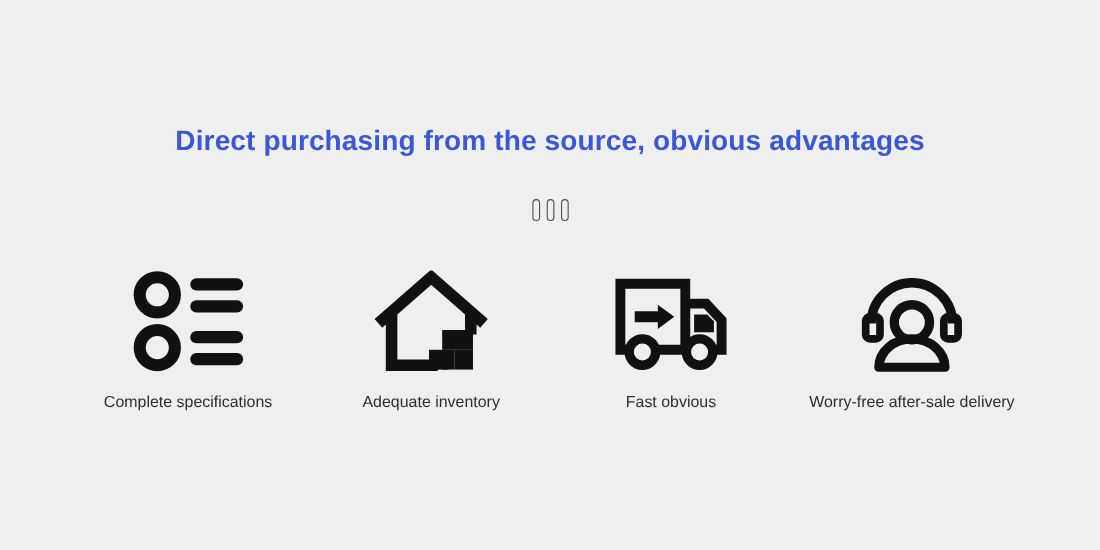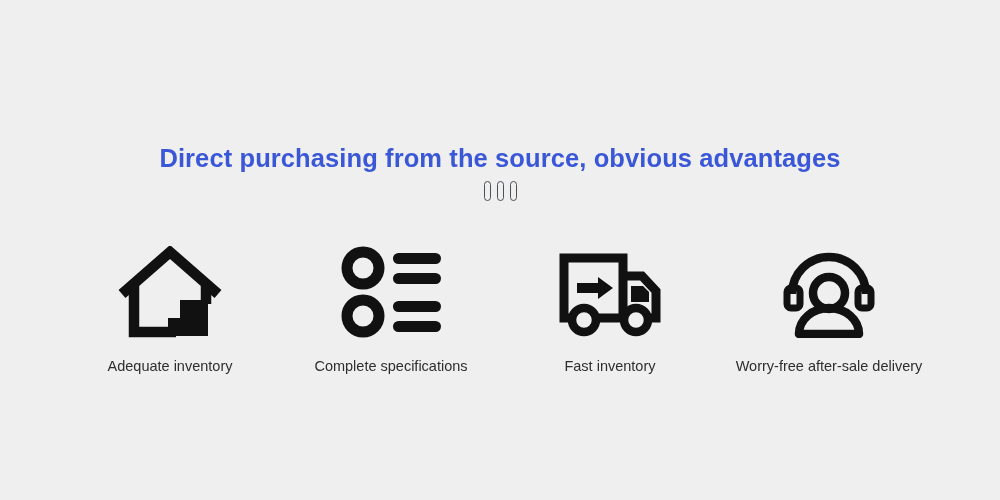--- a/index.html
+++ b/index.html
@@ -26,21 +26,20 @@
     position: absolute;
     top: 114px;
     left: 0;
     width: 1000px;
     text-align: center;
     font-size: 25.5px;
     font-weight: bold;
     color: #3a57d8;
     letter-spacing: 0.1px;
     white-space: nowrap;
-    margin-top: 30px;
   }
 
   
   .pills {
     position: absolute;
     top: 181px;
     left: 0;
     width: 1000px;
     display: flex;
     justify-content: center;
@@ -101,75 +100,75 @@
   <div class="title">Direct purchasing from the source, obvious advantages</div>
 
   <div class="pills">
     <span class="pill"></span>
     <span class="pill"></span>
     <span class="pill"></span>
   </div>
 
   <div class="features">
 
+    <div class="feature f1">
+      <div class="feature-icon">
+        <svg width="104" height="92" viewBox="0 0 104 92" fill="none" aria-hidden="true">
+
+          <circle cx="24" cy="22" r="16" stroke="#111111" stroke-width="11" fill="none"></circle>
+
+          <circle cx="24" cy="70" r="16" stroke="#111111" stroke-width="11" fill="none"></circle>
+
+          <rect x="54" y="7" width="48" height="11" rx="5.5" fill="#111111"></rect>
+          <rect x="54" y="27" width="48" height="11" rx="5.5" fill="#111111"></rect>
+
+          <rect x="54" y="55" width="48" height="11" rx="5.5" fill="#111111"></rect>
+          <rect x="54" y="75" width="48" height="11" rx="5.5" fill="#111111"></rect>
+        </svg>
+      </div>
+      <div class="feature-label">Complete specifications</div>
+    </div>
+
     <div class="feature f0">
       <div class="feature-icon">
         <svg width="104" height="92" viewBox="0 0 104 92" fill="none" aria-hidden="true">
 
           <path d="M4 48 L52 6 L100 48" stroke="#111111" stroke-width="10.5" stroke-linejoin="miter" fill="none"></path>
 
           <path d="M16 40 L16 86 L58 86" stroke="#111111" stroke-width="10.5" stroke-linejoin="miter" fill="none"></path>
 
           <path d="M88 40 L88 58" stroke="#111111" stroke-width="10.5" fill="none"></path>
 
           <rect x="62" y="54" width="28" height="18" fill="#111111"></rect>
           <rect x="50" y="72" width="17" height="18" fill="#111111"></rect>
           <rect x="73" y="72" width="17" height="18" fill="#111111"></rect>
           <rect x="62" y="72" width="11" height="18" fill="#111111"></rect>
         </svg>
       </div>
       <div class="feature-label">Adequate inventory</div>
     </div>
 
-    <div class="feature f1">
-      <div class="feature-icon">
-        <svg width="104" height="92" viewBox="0 0 104 92" fill="none" aria-hidden="true">
-
-          <circle cx="24" cy="22" r="16" stroke="#111111" stroke-width="11" fill="none"></circle>
-
-          <circle cx="24" cy="70" r="16" stroke="#111111" stroke-width="11" fill="none"></circle>
-
-          <rect x="54" y="7" width="48" height="11" rx="5.5" fill="#111111"></rect>
-          <rect x="54" y="27" width="48" height="11" rx="5.5" fill="#111111"></rect>
-
-          <rect x="54" y="55" width="48" height="11" rx="5.5" fill="#111111"></rect>
-          <rect x="54" y="75" width="48" height="11" rx="5.5" fill="#111111"></rect>
-        </svg>
-      </div>
-      <div class="feature-label">Complete specifications</div>
-    </div>
-
     <div class="feature f2">
       <div class="feature-icon">
         <svg width="106" height="92" viewBox="0 0 106 92" fill="none" aria-hidden="true">
 
           <path d="M7 12 L66 12 L66 72 L7 72 Z" stroke="#111111" stroke-width="9" stroke-linejoin="miter" fill="none"></path>
 
           <path d="M66 30 L85 30 L99 45 L99 72 L66 72" stroke="#111111" stroke-width="9" stroke-linejoin="miter" fill="none"></path>
 
           <path d="M74 40 L86 40 L92 46 L92 56 L74 56 Z" fill="#111111"></path>
 
           <path d="M20 42 L44 42" stroke="#111111" stroke-width="10" fill="none"></path>
           <path d="M41 31 L56 42 L41 53 Z" fill="#111111"></path>
 
           <circle cx="27" cy="74" r="12" stroke="#111111" stroke-width="8.5" fill="#efefef"></circle>
           <circle cx="79" cy="74" r="12" stroke="#111111" stroke-width="8.5" fill="#efefef"></circle>
         </svg>
       </div>
-      <div class="feature-label">Fast inventory</div>
+      <div class="feature-label">Fast obvious</div>
     </div>
 
     <div class="feature f3">
       <div class="feature-icon">
         <svg width="100" height="92" viewBox="0 0 100 92" fill="none" aria-hidden="true">
 
           <path d="M13 48 A37 37 0 0 1 87 48" stroke="#111111" stroke-width="8.5" stroke-linecap="butt" fill="none"></path>
 
           <rect x="8" y="42" width="13" height="20" rx="4" stroke="#111111" stroke-width="7" fill="none"></rect>
 

